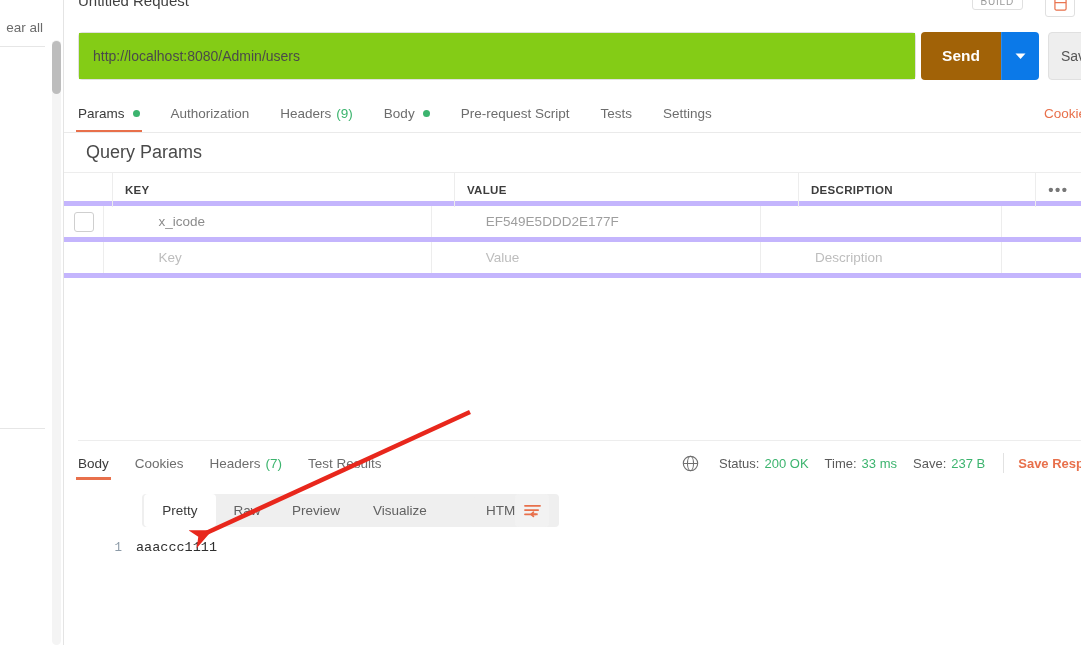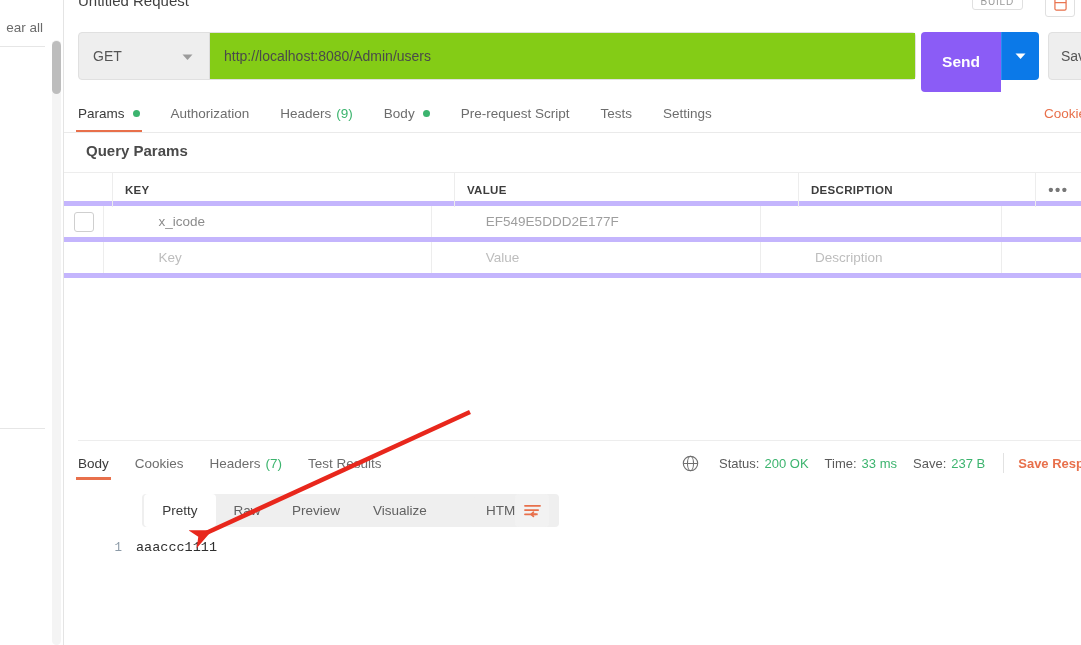--- a/index.html
+++ b/index.html
@@ -59,22 +59,22 @@
   }
   .method-label { font-size:14px; color:#555; }
   .method-caret { position:absolute; right:16px; top:50%; transform:translateY(-50%); }
   .url-input {
     flex:1; height:100%; display:flex; align-items:center; padding-left:14px;
     font-size:14px; color:#4a4a4a; background:#84cc16; border:none; outline:none;
     font-family:"Liberation Sans", sans-serif;
   }
 
   .send-btn {
-    position:absolute; left:857px; top:32px; width:80px; height:60px;
-    background:#8b5cf6; border-radius:4px 0 0 4px;
+    position:absolute; left:857px; top:32px; width:80px; height:48px;
+    background:#a16207; border-radius:4px 0 0 4px;
     display:flex; align-items:center; justify-content:center;
     color:#fff; font-size:15.5px; font-weight:bold; cursor:pointer;
   }
   .send-caret {
     position:absolute; left:937px; top:32px; width:38px; height:48px;
     background:#0b79e8; border-radius:0 4px 4px 0; border-left:1px solid #2a8cf0;
     display:flex; align-items:center; justify-content:center; cursor:pointer;
   }
   .save-btn {
     position:absolute; left:984px; top:32px; width:60px; height:48px;
@@ -95,21 +95,21 @@
   }
   .dot-green { width:7px; height:7px; border-radius:50%; background:#3cb46e; margin-left:8px; display:inline-block; }
   .cnt { color:#3cb46e; margin-left:5px; }
   .cookies-link {
     position:absolute; left:980px; top:96px; height:34px; display:flex; align-items:center;
     font-size:13.5px; color:#e8704b; white-space:nowrap; cursor:pointer;
   }
   .tabs-underline { position:absolute; left:0px; top:132px; width:1017px; height:1px; background:#eaeaea; }
 
   
-  .qp-title { position:absolute; left:22px; top:142px; font-size:15px; color:#4a4a4a;font-weight:bold; }
+  .qp-title { position:absolute; left:22px; top:142px; font-size:18px; color:#4a4a4a; }
 
   .ptable { position:absolute; left:0px; top:172px; width:1017px; }
   .prow { display:flex; height:36px; border-bottom:5px solid #c4b5fd; border-top:1px solid #ededed; }
   .prow + .prow { border-top:none;gap:42px; }
   .pcell { display:flex; align-items:center; border-right:1px solid #ededed; padding:0 12px; font-size:13.5px; }
   .c-chk { width:49px; justify-content:center; padding:0; }
   .c-key { width:342px; }
   .c-val { width:344px; }
   .c-desc { width:237px;text-align:right; }
   .c-dots { width:45px; justify-content:center; border-right:none; padding:0; }
@@ -204,28 +204,20 @@
     <div class="req-title">Untitled Request</div>
     <div class="build-label">BUILD</div>
     <div class="build-icon-box">
       <svg width="13" height="13" viewBox="0 0 14 14">
         <rect x="1" y="1" width="12" height="12" rx="1.5" fill="none" stroke="#e8704b" stroke-width="1.3"></rect>
         <path d="M1 5 H13" stroke="#e8704b" stroke-width="1.3"></path>
       </svg>
     </div>
 
     <div class="urlbar">
-      <div class="method">
-        <span class="method-label">GET</span>
-        <span class="method-caret">
-          <svg width="11" height="7" viewBox="0 0 11 7">
-              <path d="M0.5 0.5 L5.5 6 L10.5 0.5 Z" fill="#9b9b9b"></path>
-            </svg>
-        </span>
-      </div>
       <input class="url-input" type="text" value="http://localhost:8080/Admin/users" style="">
     </div>
 
     <div class="send-btn">Send</div>
     <div class="send-caret">
       <svg width="11" height="7" viewBox="0 0 11 7">
           <path d="M0.5 0.5 L5.5 6 L10.5 0.5 Z" fill="#ffffff"></path>
         </svg>
     </div>
     <div class="save-btn">Save</div>

